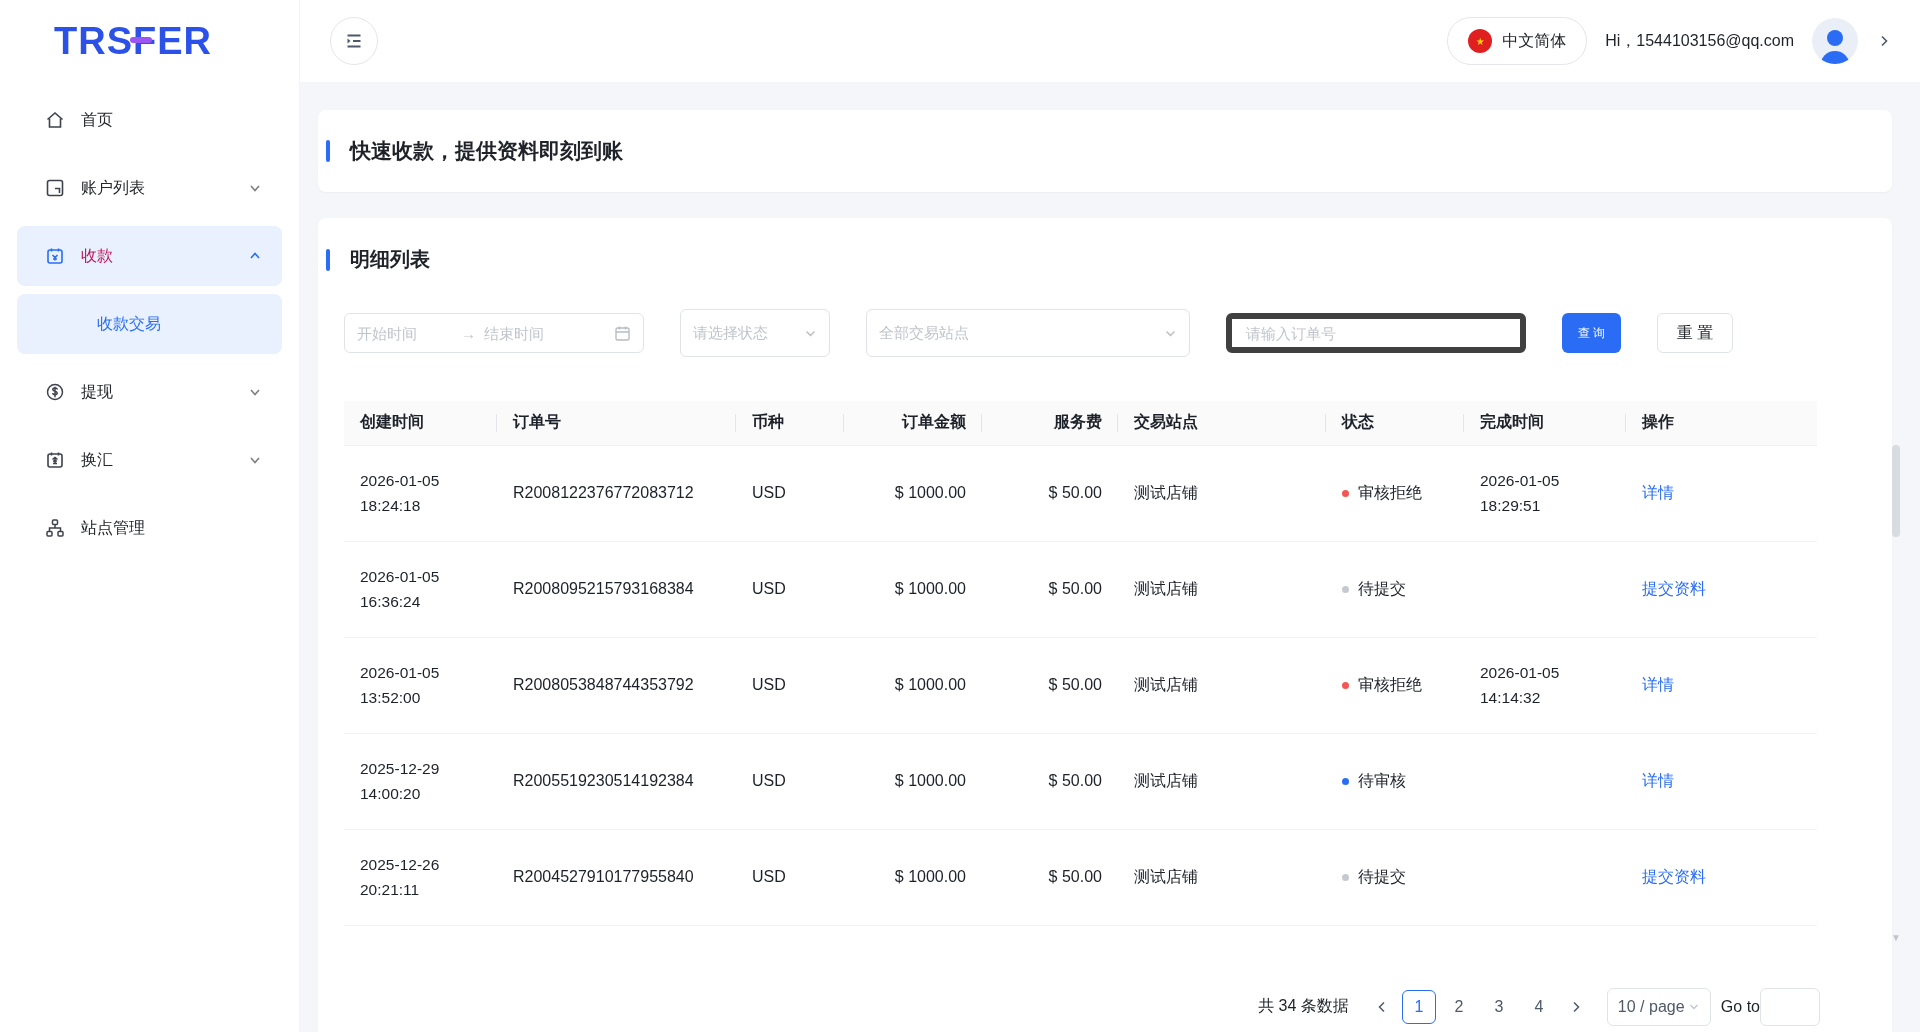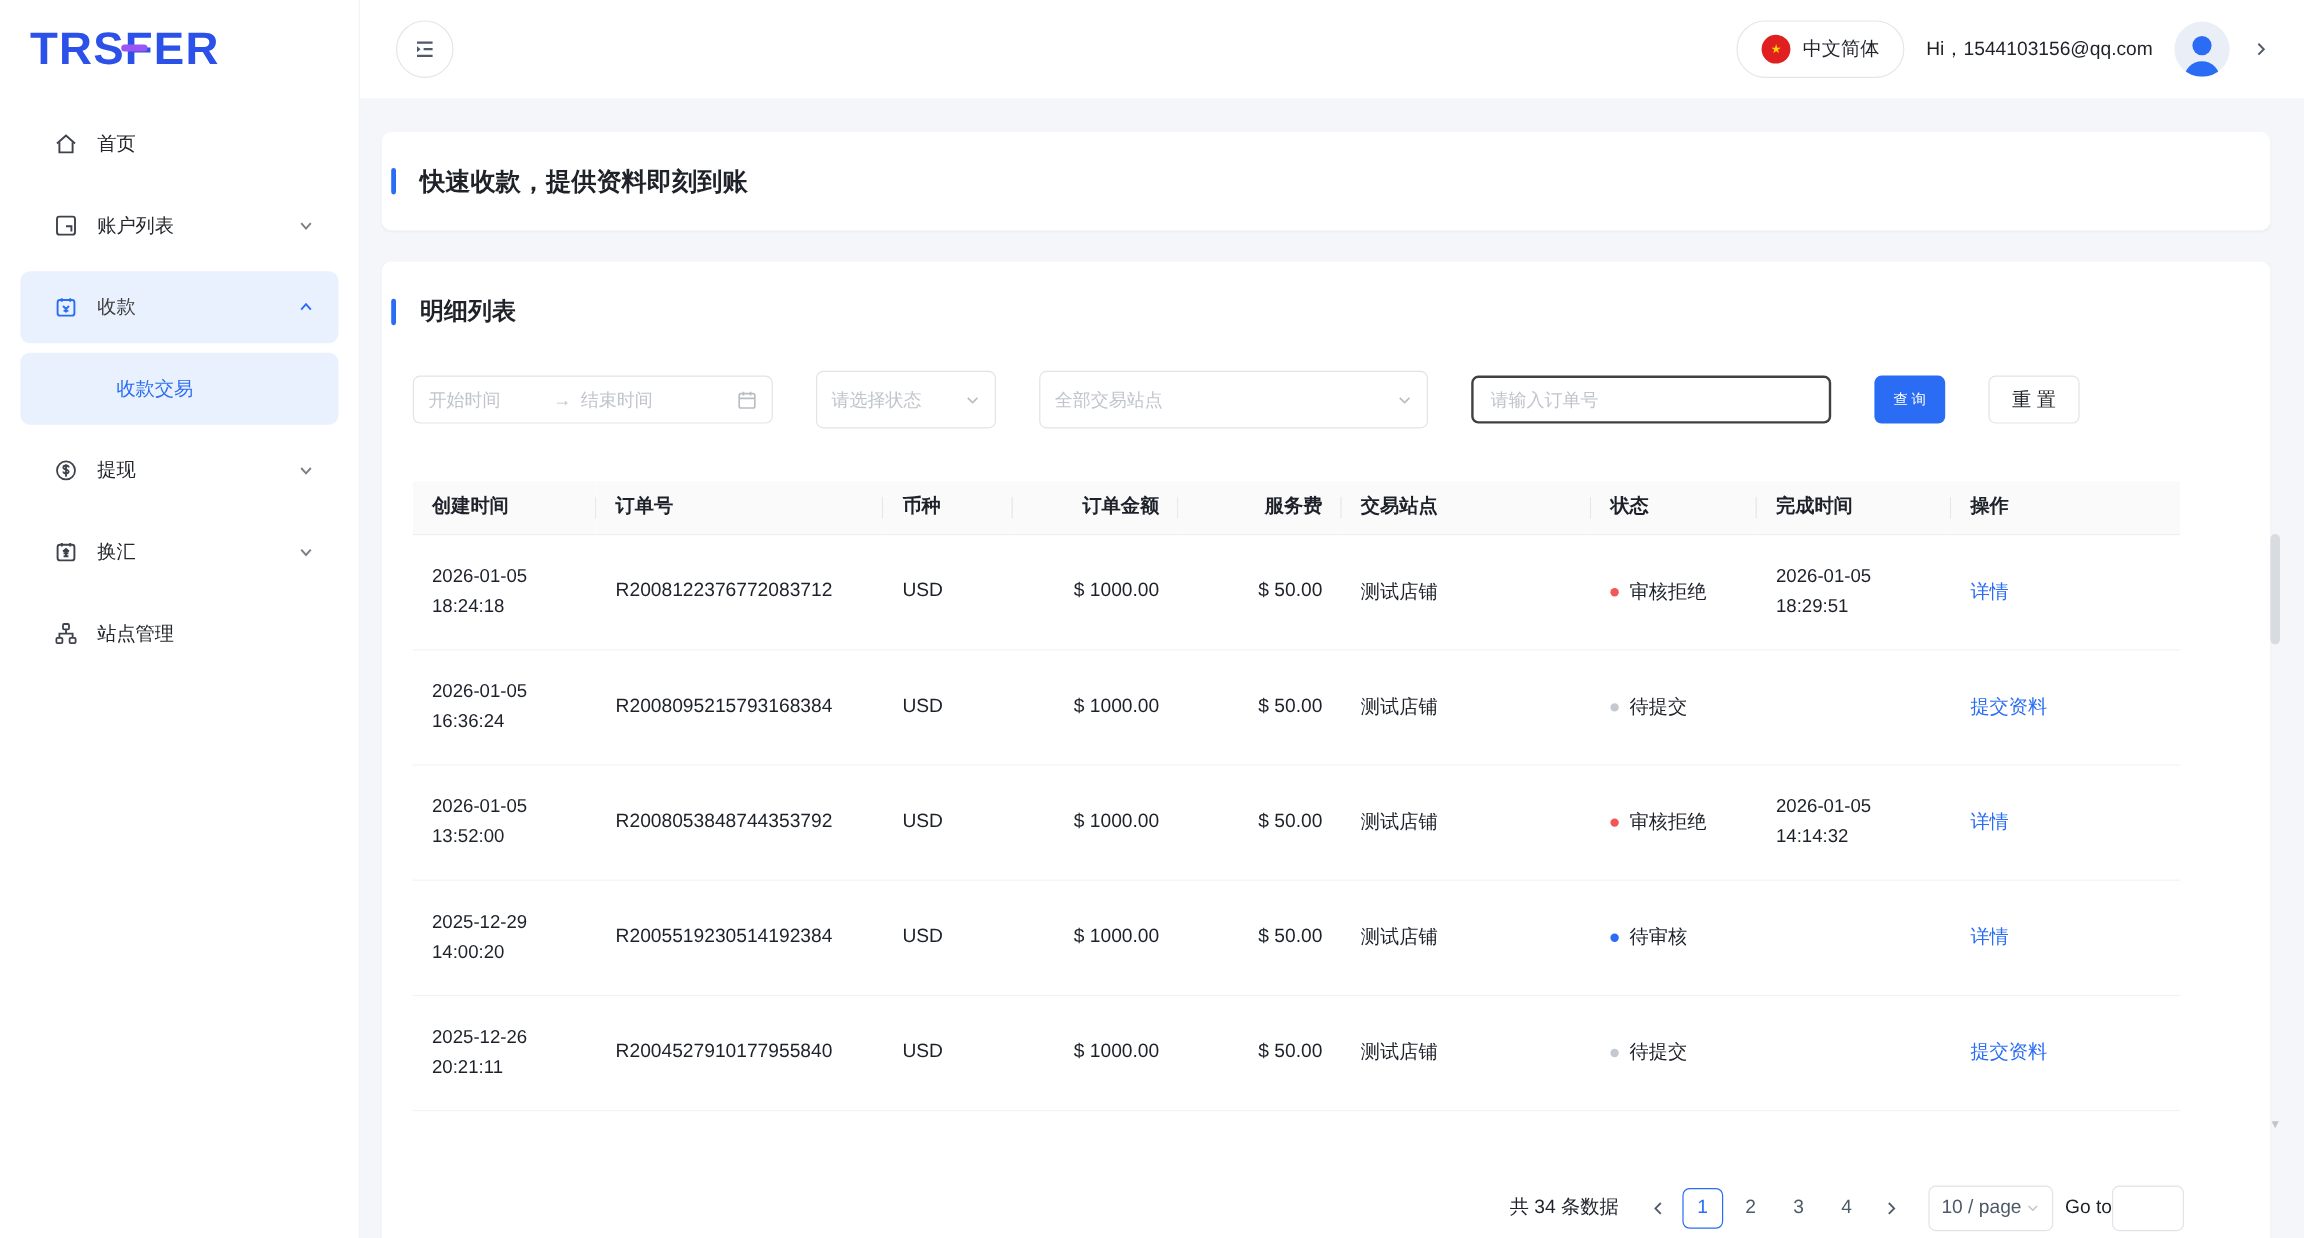--- a/index.html
+++ b/index.html
@@ -2,29 +2,29 @@
 <html><head>
 <meta charset="utf-8">
 <style>
   * { margin:0; padding:0; box-sizing:border-box; }
   html,body { width:1920px; height:1032px; overflow:hidden; }
   body { font-family:"Liberation Sans","DejaVu Sans",sans-serif; background:#f5f6fa; color:#1f2329; }
   .app { display:flex; height:100%; }
 
   
   .sidebar { width:300px; flex-shrink:0; background:#fff; border-right:1px solid #f2f3f5; }
-  .logo-area { height:82px; display:flex; align-items:center; padding-left:25px; }
+  .logo-area { height:82px; display:flex; align-items:center; padding-left:54px; }
   .logo { font-size:38px; font-weight:800; color:#2b51e8; letter-spacing:1px; display:flex; }
   .logo .mid { position:relative; }
   .logo .mid::after { content:""; position:absolute; left:-3px; top:17px; width:22px; height:6px; background:#9a55f3; border-radius:3px; }
   .nav { padding:8px 17px 0 17px; }
   .nav-item { height:60px; display:flex; align-items:center; padding:0 20px 0 28px; border-radius:8px; font-size:16px; color:#23262b; margin-bottom:8px; cursor:pointer; }
   .nav-item .nicon { width:20px; height:20px; margin-right:16px; color:#3d424d; display:flex; align-items:center; justify-content:center; }
   .nav-item .chev { margin-left:auto; color:#7a7f88; display:flex; }
-  .nav-item.active { background:#e8f1fd; color:#404040; }
+  .nav-item.active { background:#e8f1fd; color:#be185d; }
   .nav-item.active .nicon, .nav-item.active .chev { color:#2a6df4; }
   .nav-sub { height:60px; display:flex; align-items:center; background:#e8f1fd; color:#2a6df4; border-radius:8px; font-size:16px; padding-left:80px; margin-bottom:8px; cursor:pointer; }
 
   
   .main { flex:1; display:flex; flex-direction:column; min-width:0; }
   .topbar { height:82px; background:#fff; display:flex; align-items:center; padding:0 28px 0 30px; flex-shrink:0; }
   .collapse-btn { width:48px; height:48px; border-radius:50%; border:1px solid #e5e6eb; background:#fff; color:#4e5969; display:flex; align-items:center; justify-content:center; cursor:pointer; }
   .topbar-right { margin-left:auto; display:flex; align-items:center; gap:18px; }
   .lang-pill { height:48px; border:1px solid #e5e6eb; border-radius:26px; display:flex; align-items:center; gap:10px; padding:0 20px; font-size:16px; cursor:pointer; background:#fff; }
   .flag { width:24px; height:24px; border-radius:50%; background:#e02020; color:#ffd400; font-size:10px; display:flex; align-items:center; justify-content:center; }
@@ -46,21 +46,21 @@
   .filters { display:flex; align-items:center; gap:36px; margin:36px 0 0 18px; }
   .range-box { width:300px; height:40px; border:1px solid #e0e3e8; border-radius:6px; display:flex; align-items:center; padding:0 12px; color:#c0c4cc; font-size:15px; background:#fff; }
   .range-box input { border:none; outline:none; width:96px; font-size:15px; font-family:inherit; color:#4e5969; background:transparent; }
   .range-box input::placeholder { color:#c0c4cc; }
   .range-sep { margin:0 8px; color:#c0c4cc; }
   .cal-icon { margin-left:auto; color:#b8bcc4; display:flex; }
   .select { height:48px; border:1px solid #e0e3e8; border-radius:6px; display:flex; align-items:center; justify-content:space-between; padding:0 12px; color:#c0c4cc; font-size:15px; background:#fff; cursor:pointer; }
   .select .sel-chev { color:#b8bcc4; display:flex; margin-left:8px; }
   .sel-status { width:150px; }
   .sel-site { width:324px; }
-  .order-input { width:300px; height:40px; border:2px solid #404040; border-radius:6px; padding:0 14px; font-size:15px; font-family:inherit; color:#4e5969; outline:none; }
+  .order-input { width:300px; height:40px; border:6px solid #404040; border-radius:6px; padding:0 14px; font-size:15px; font-family:inherit; color:#4e5969; outline:none; }
   .order-input::placeholder { color:#c0c4cc; }
   .btn-primary { width:59px; height:40px; background:#2a6df4; border:none; border-radius:6px; color:#fff; font-size:12px; font-family:Liberation Serif, serif; cursor:pointer; }
   .btn-plain { width:76px; height:40px; background:#fff; border:1px solid #e0e3e8; border-radius:6px; color:#1f2329; font-size:16px; font-family:inherit; cursor:pointer; }
 
   
   .table-area { margin:44px 0 0 18px; position:relative; }
   table { border-collapse:collapse; table-layout:fixed; width:1473px; }
   thead th { background:#fafafa; height:44px; font-size:16px; font-weight:700; color:#1d2129; text-align:left; padding:0 16px; position:relative; }
   thead th:not(:last-child)::after { content:""; position:absolute; right:0; top:13px; width:1px; height:18px; background:#e5e6eb; }
   thead th.num { text-align:right; }

